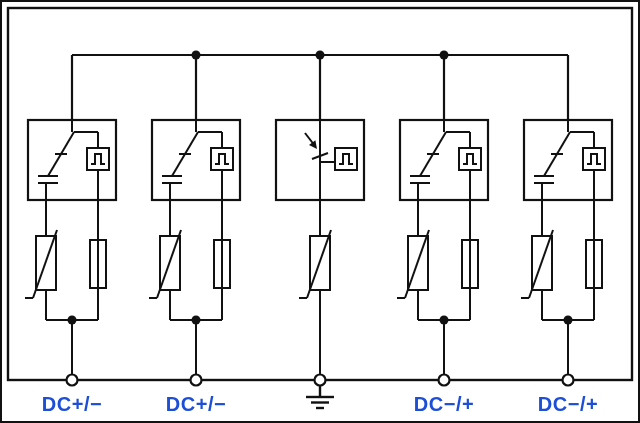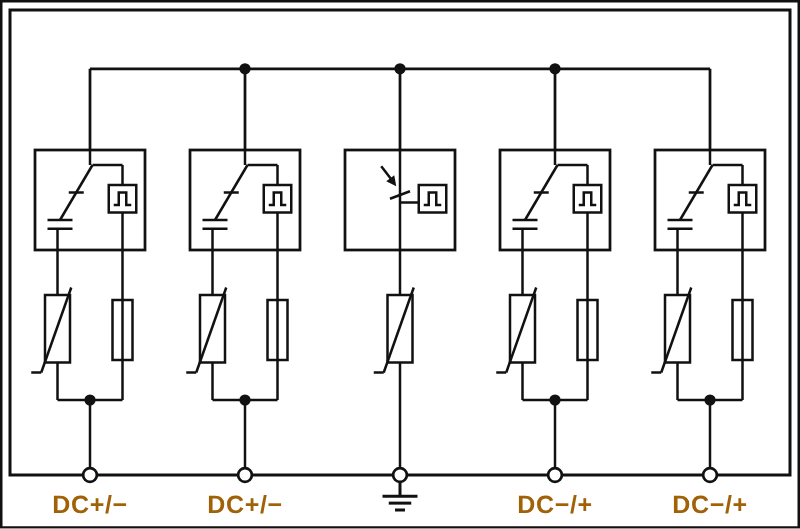--- a/index.html
+++ b/index.html
@@ -11,21 +11,21 @@
     overflow:hidden;
   }
   .canvas svg{position:absolute;left:0;top:0;}
   .term-label{
     position:absolute;
     top:393px;
     width:120px;
     text-align:center;
     font-size:20px;
     font-weight:600;
-    color:#a16207;
+    color:#1d4ed8;
     letter-spacing:0.5px;
     user-select:none;
   }
   .t1{left:12px}
   .t2{left:136px}
   .t4{left:384px}
   .t5{left:508px}
 </style>
 </head>
 <body>

